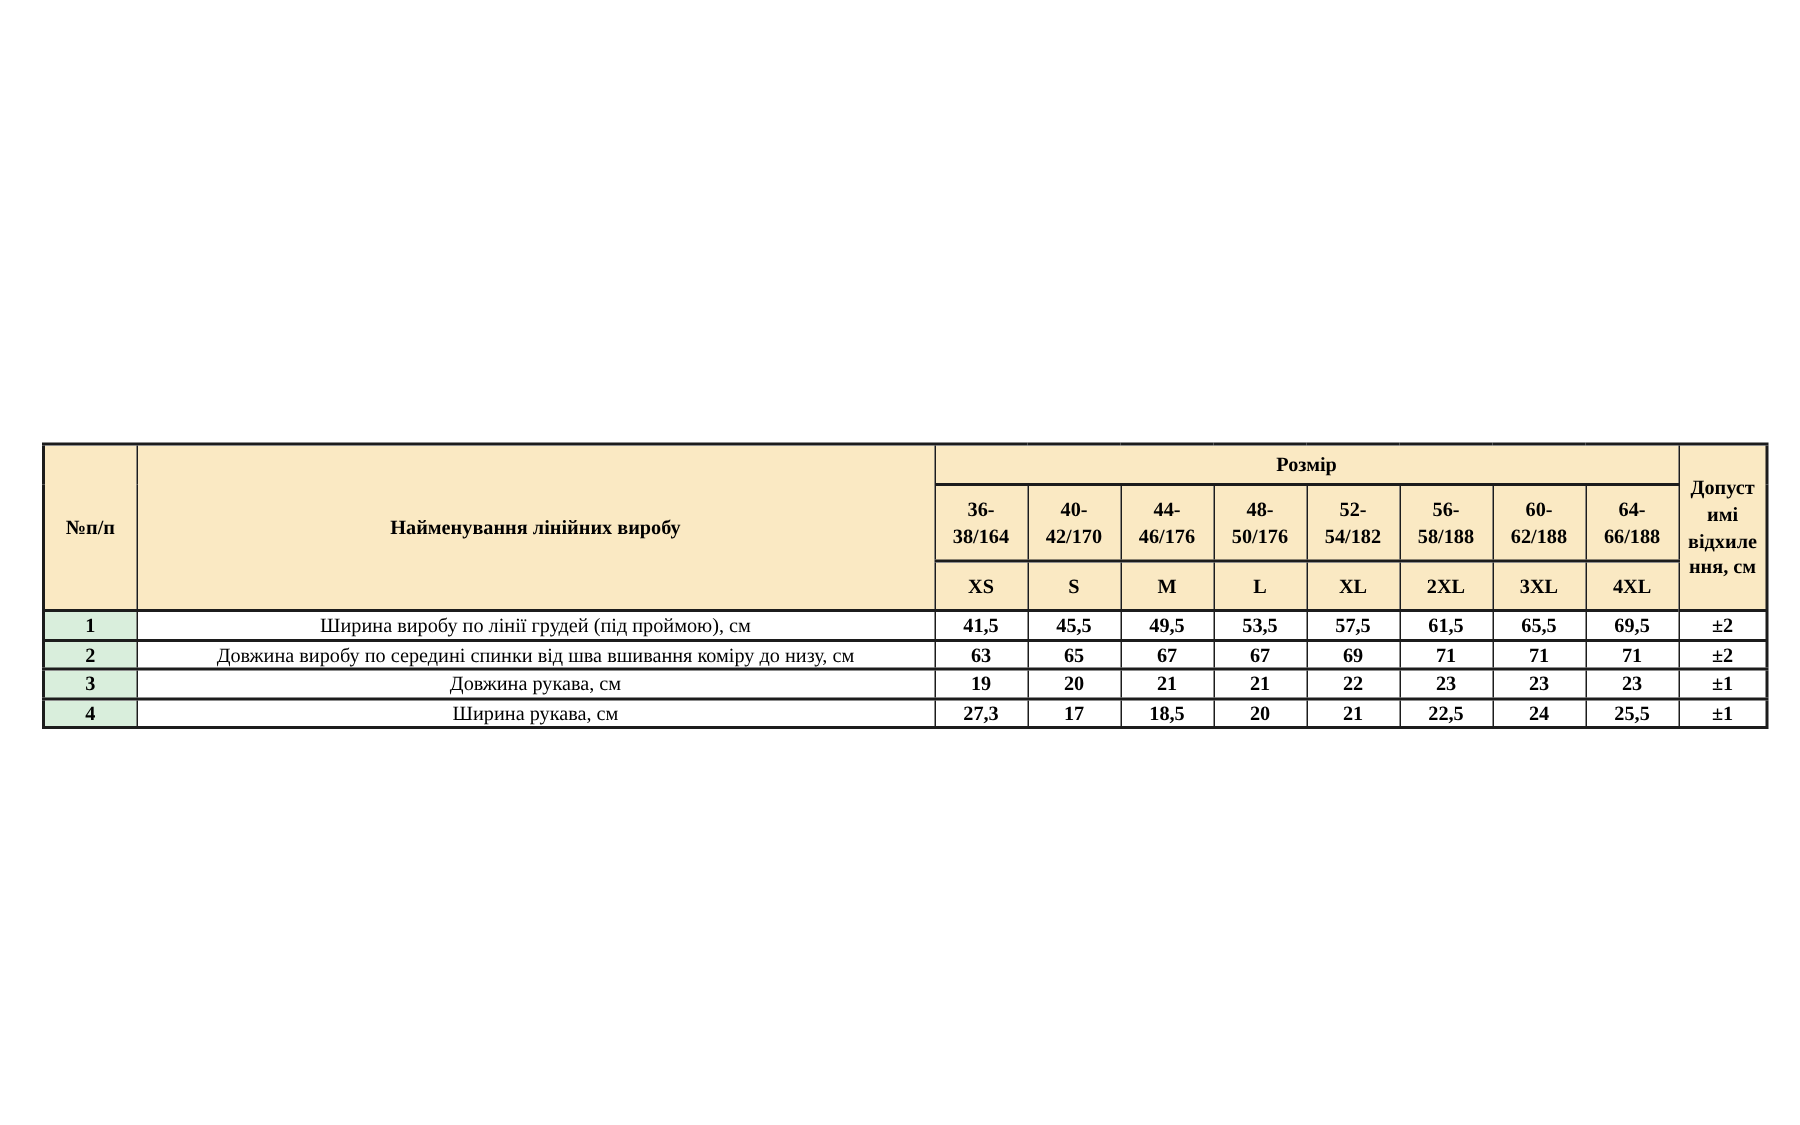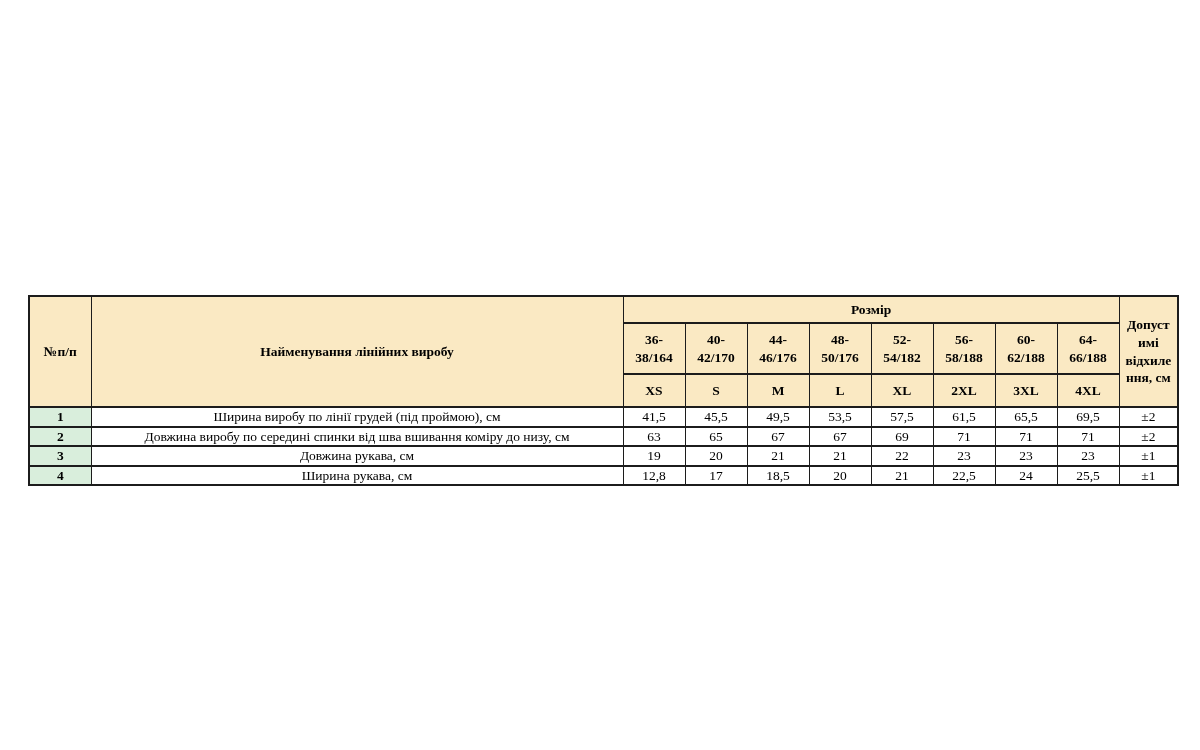--- a/index.html
+++ b/index.html
@@ -46,21 +46,21 @@
   }
   td.hdr {
     background: var(--header-bg);
     font-weight: bold;
   }
   td.pre { white-space: pre-line; margin-top: 22px; }
   td.numcell {
     background: var(--row-num-bg);
     font-weight: bold;
   }
-  td.valcell { font-weight: normal; }
+  td.valcell { font-weight: bold; }
   td.namecell { font-weight: normal; }
   tr.r-group td  { height: 27px; }
   tr.r-ranges td { height: 51px; }
   tr.r-letters td{ height: 33px; }
   tr.r-data td   { height: 19px; }
   td.tol-hdr { line-height: 1.35; }
 </style>
 </head>
 <body>
 
@@ -153,21 +153,21 @@
         <td class="valcell">21</td>
         <td class="valcell">22</td>
         <td class="valcell">23</td>
         <td class="valcell">23</td>
         <td class="valcell">23</td>
         <td class="valcell">±1</td>
       </tr>
       <tr class="r-data">
         <td class="numcell">4</td>
         <td class="namecell">Ширина рукава, см</td>
-        <td class="valcell">12,8</td>
+        <td class="valcell">27,3</td>
         <td class="valcell">17</td>
         <td class="valcell">18,5</td>
         <td class="valcell">20</td>
         <td class="valcell">21</td>
         <td class="valcell">22,5</td>
         <td class="valcell">24</td>
         <td class="valcell">25,5</td>
         <td class="valcell">±1</td>
       </tr>
     </tbody>

